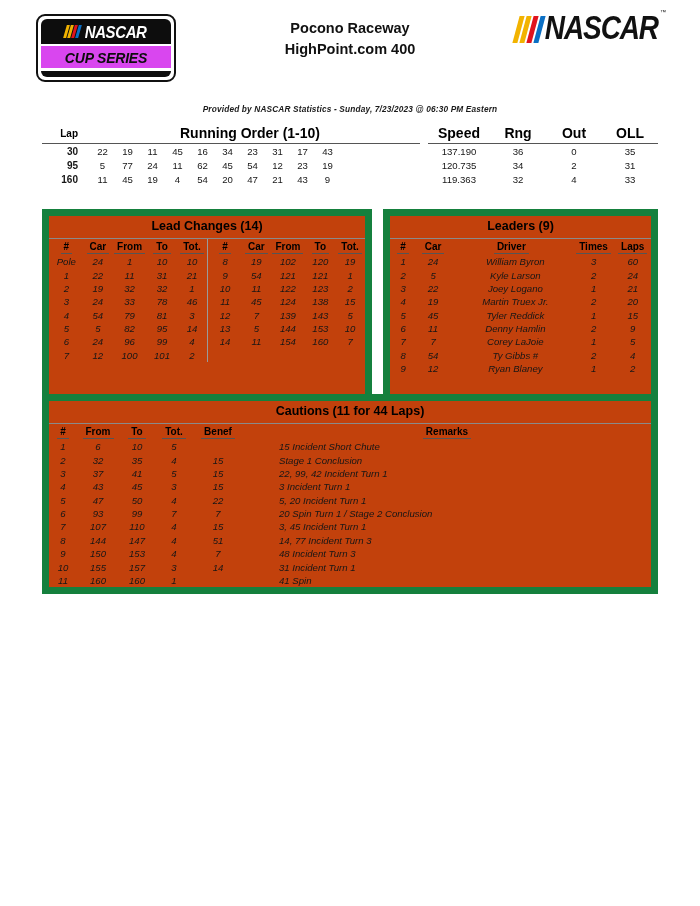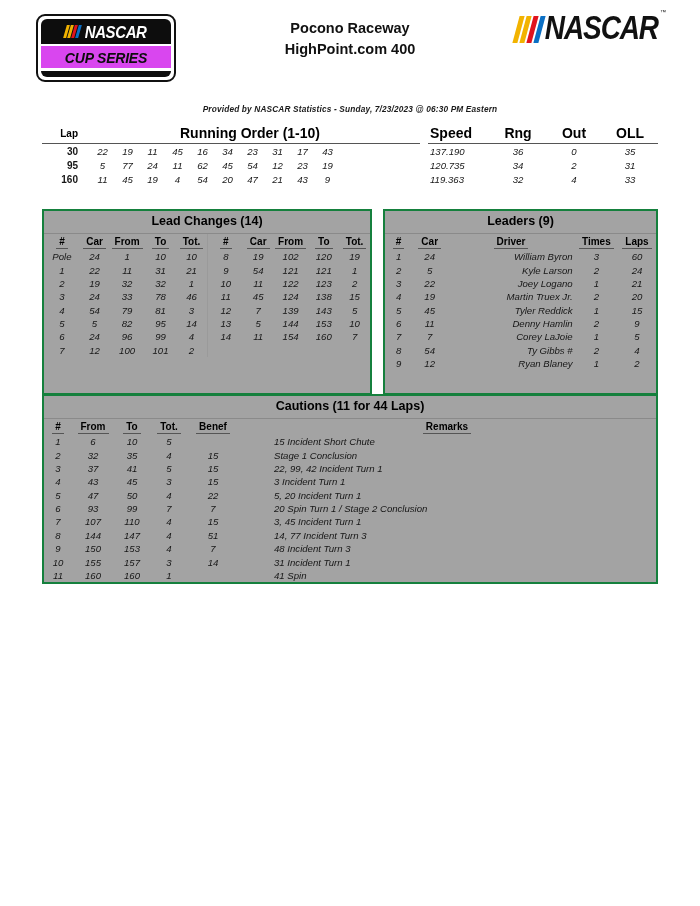--- a/index.html
+++ b/index.html
@@ -137,22 +137,22 @@
     text-align: center;
     font-size: 8.3px;
     font-style: italic;
     font-weight: bold;
     color: #1a1a1a;
     letter-spacing: 0.15px;
   }
 
   
   .box {
-    border: 2px solid #15803d;
-    background: #a3a3a3;
+    border: 7px solid #15803d;
+    background: #c2410c;
   }
   .box-title {
     text-align: center;
     font-size: 12.5px;
     font-weight: bold;
     padding: 3px 0 4px 0;
     border-bottom: 1px solid #8a8a8a;
     line-height: 15px;
   }
   table.t {
@@ -172,48 +172,47 @@
     padding: 0 3px 1px 3px;
     display: inline-block;
   }
   table.t td {
     font-style: italic;
     padding: 1.2px 2px;
     white-space: nowrap;
     color: #161616;
   }
   td.c, th.c { text-align: center; }
-  td.l, th.l { text-align: right; }
+  td.l, th.l { text-align: center; }
 
   
   .ro-wrap {
     position: absolute;
     left: 42px;
     top: 124px;
     width: 616px;
   }
   .ro-table { width: 100%; border-collapse: collapse; }
   .ro-table th { font-size: 14px; font-weight: bold; padding: 1px 2px 2px 2px; }
   .ro-table .hl { border-bottom: 1px solid #555; }
   .ro-table td {
     font-size: 9.6px;
-    font-style: italic;
     padding: 1.6px 2px;
     color: #161616;
   }
   .ro-lap { width: 38px; text-align: right; font-style: normal !important; font-weight: bold; font-size: 10px !important; }
   .ro-cars { padding-left: 10px !important; }
   .ro-cars span {
     display: inline-block;
     width: 25px;
     text-align: center;
   }
   .ro-sep { width: 8px; }
   .ro-num { width: 56px; text-align: center; }
-  .ro-speed { width: 62px; text-align: left; }
+  .ro-speed { width: 62px; text-align: center; }
 
   
   .mid-row {
     position: absolute;
     left: 42px;
     top: 209px;
     width: 616px;
     display: flex;
     gap: 11px;
   }

